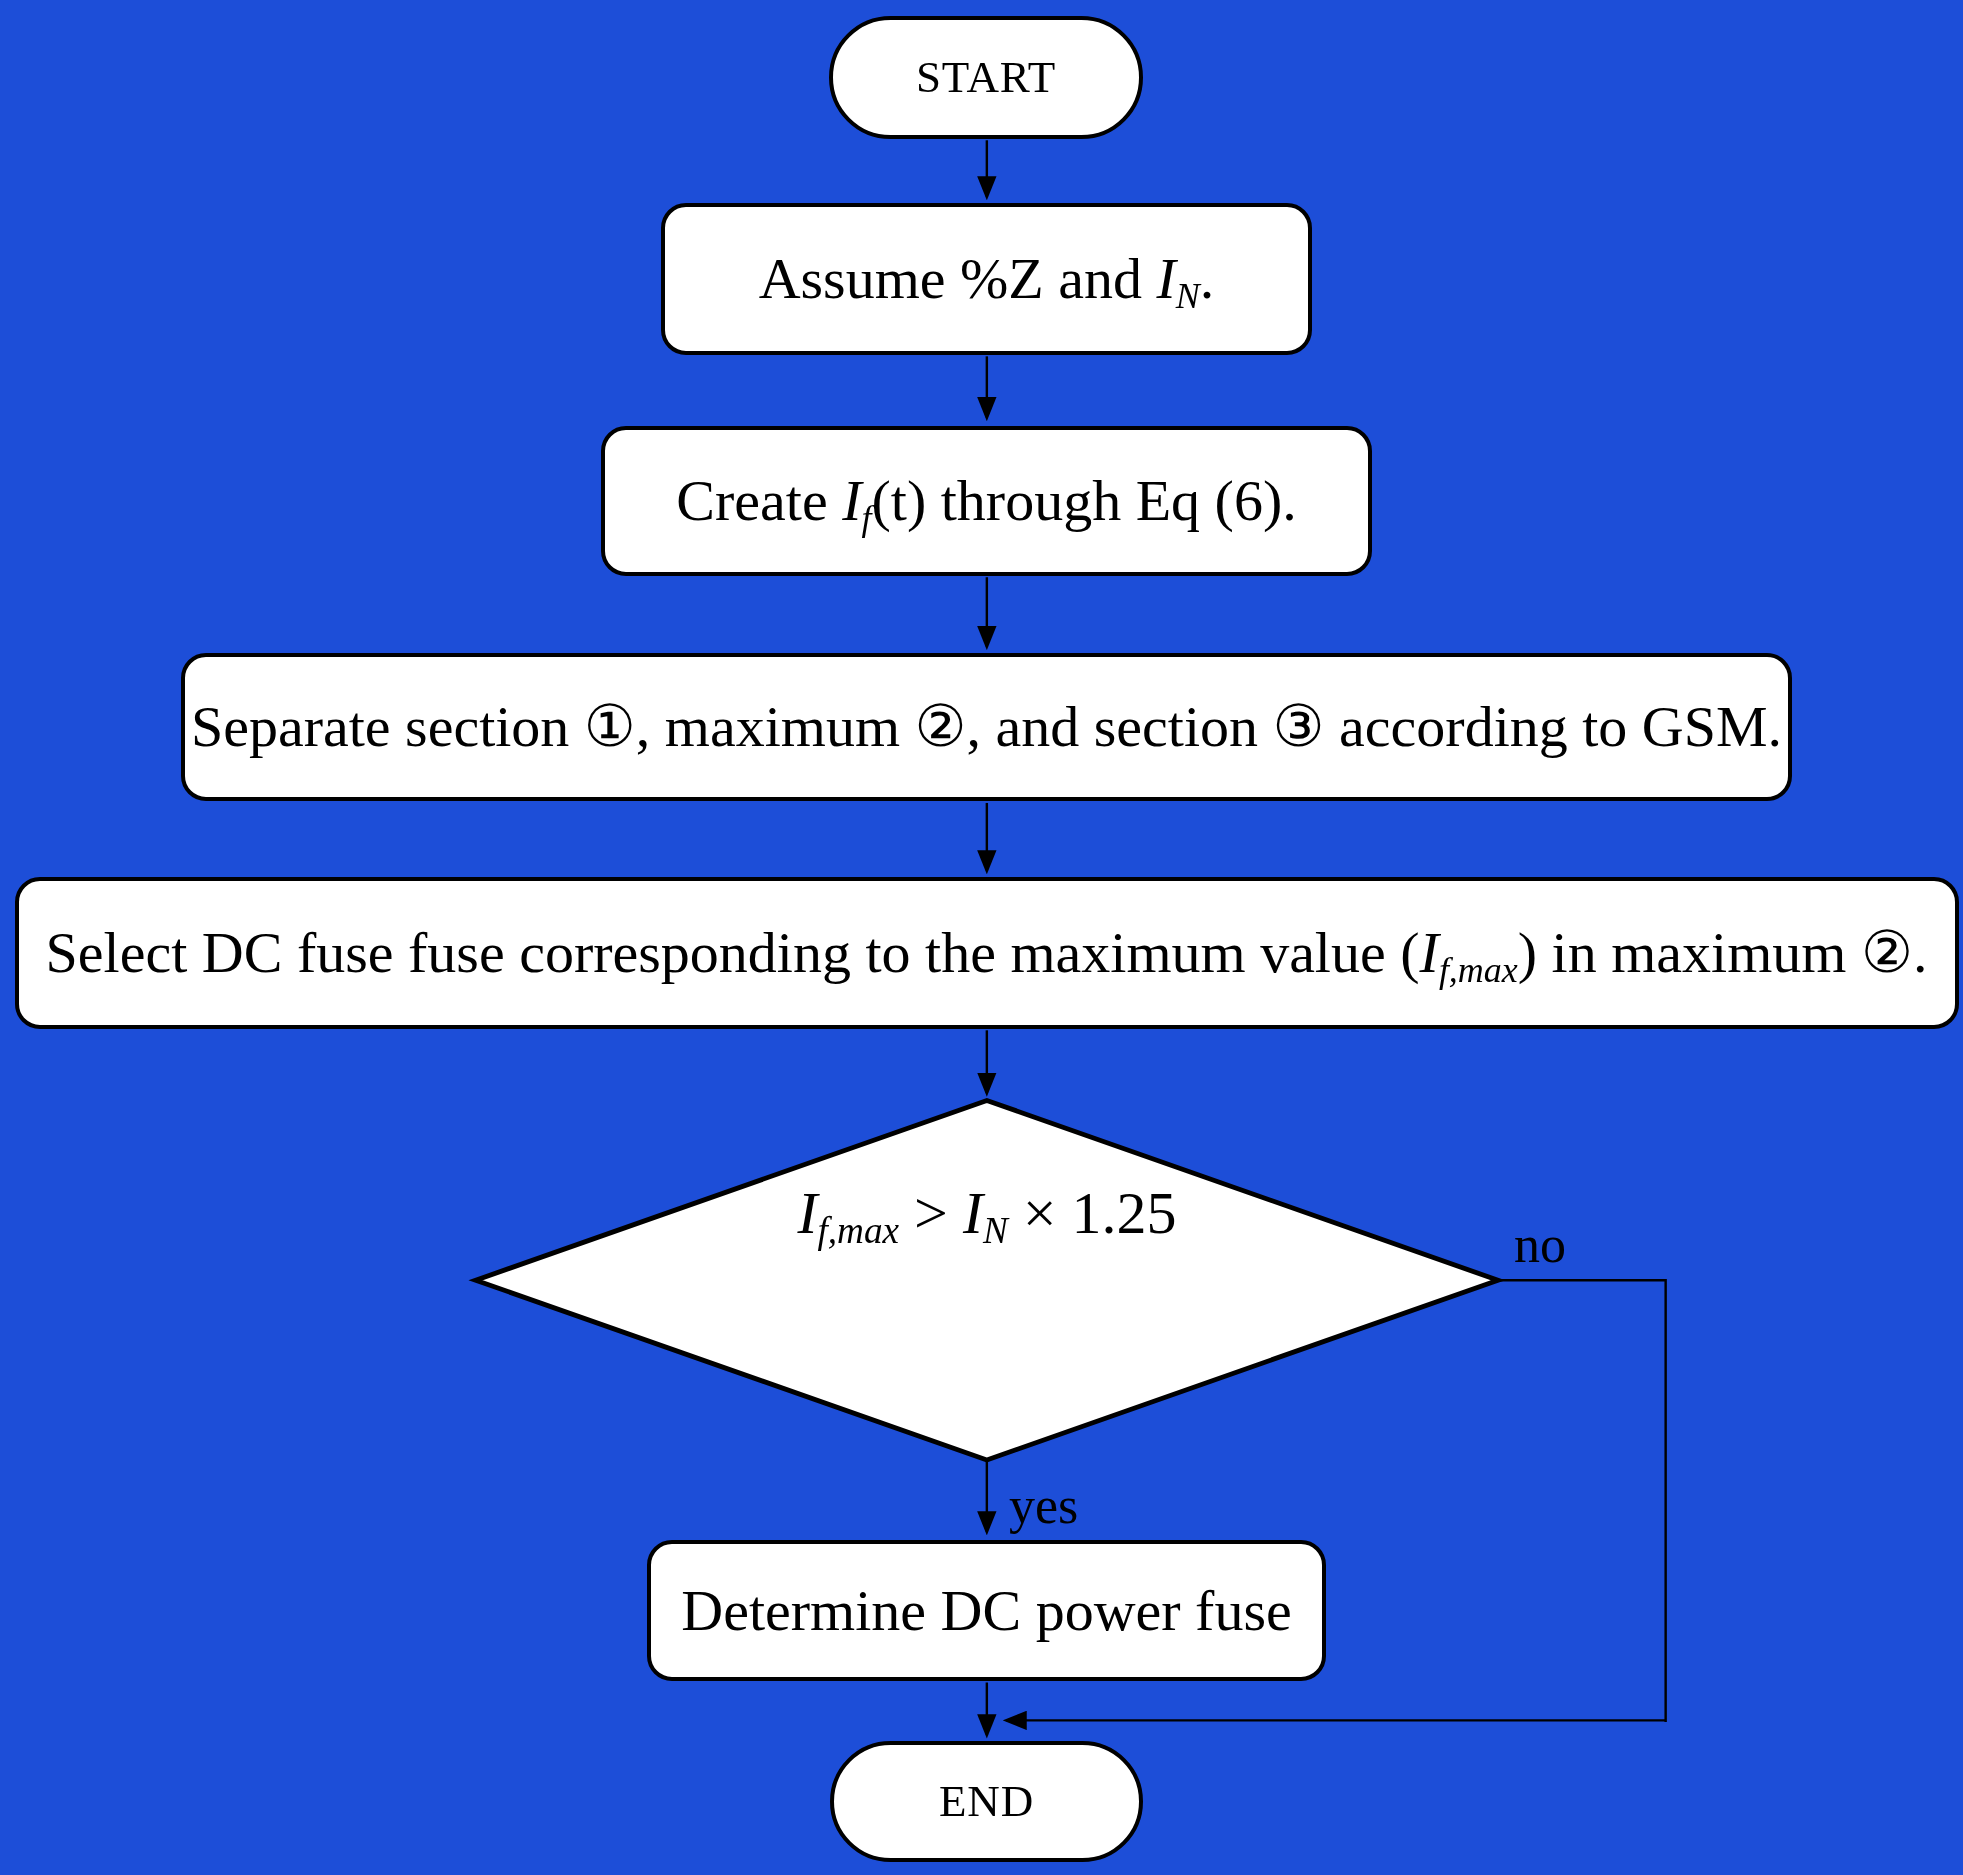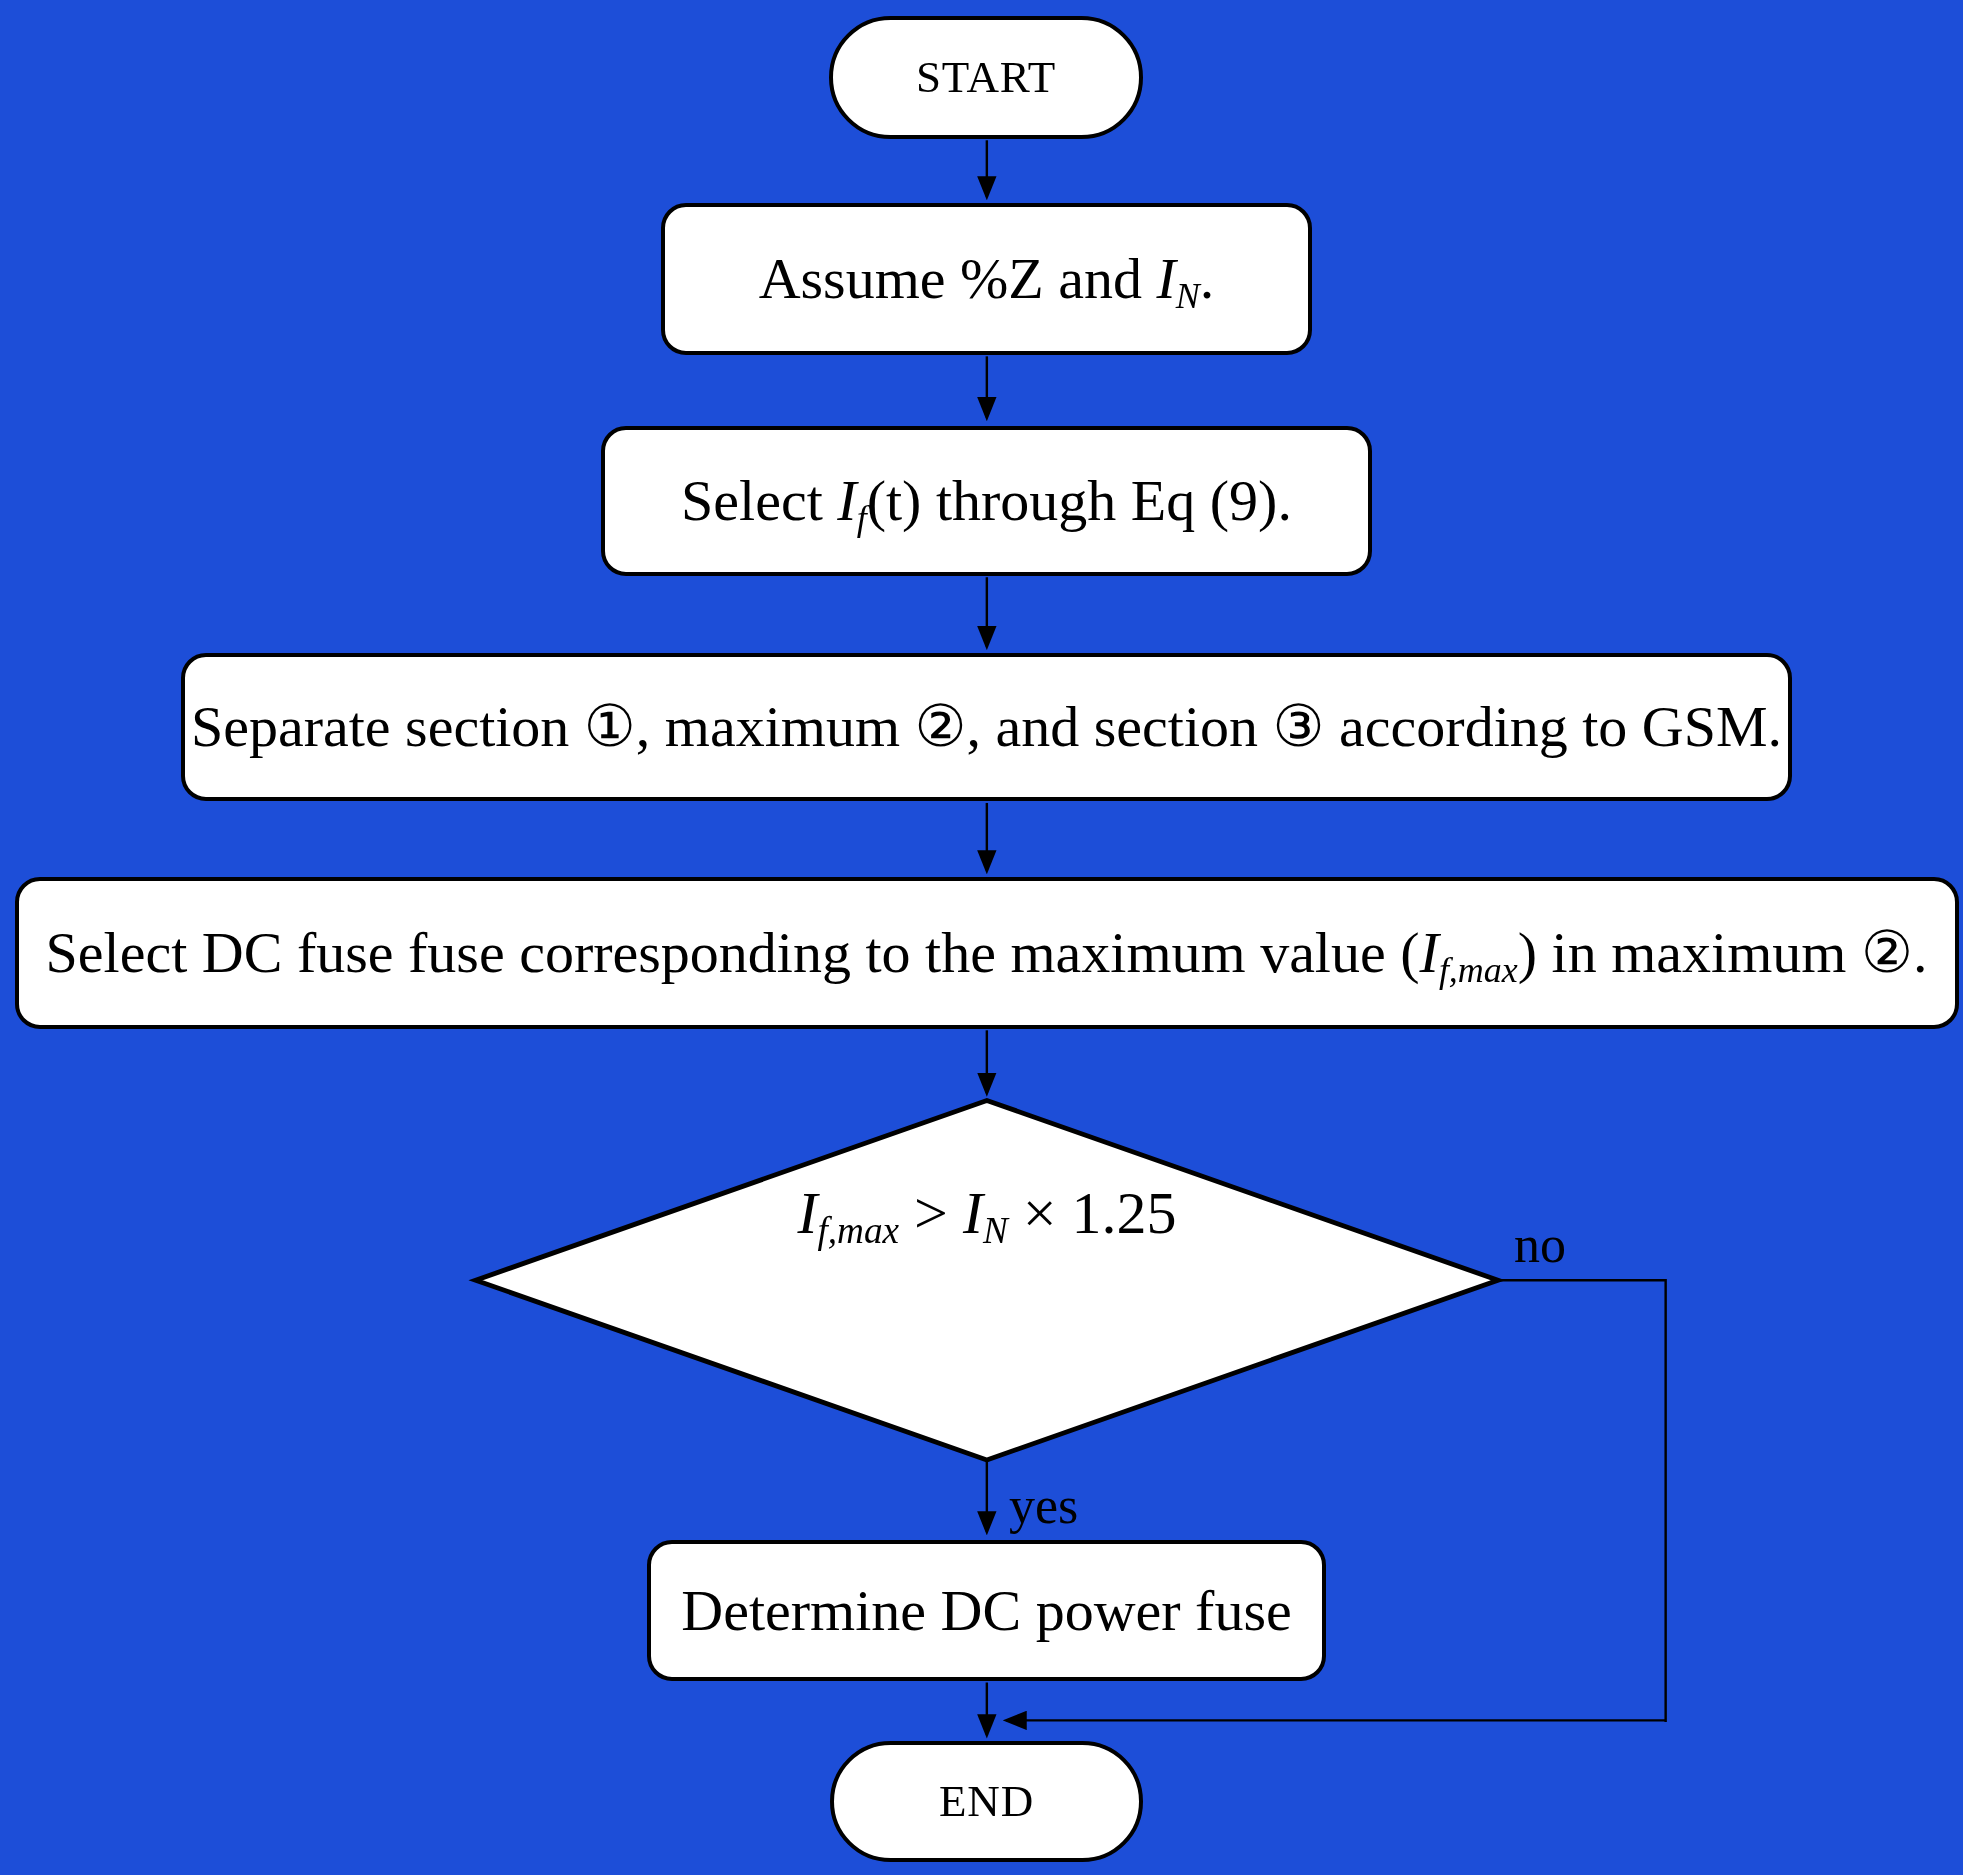--- a/index.html
+++ b/index.html
@@ -105,21 +105,21 @@
 
   <div class="shape terminator" style="left:829px; top:16px; width:314px; height:123px;">
     <span>START</span>
   </div>
 
   <div class="shape process" style="left:661px; top:203px; width:651px; height:152px;">
     <span><span>Assume %Z and </span><i>I</i><sub>N</sub><span>.</span></span>
   </div>
 
   <div class="shape process" style="left:601px; top:426px; width:771px; height:150px;">
-    <span><span>Select </span><i>I</i><sub>f</sub><span>(t) through Eq (9).</span></span>
+    <span><span>Create </span><i>I</i><sub>f</sub><span>(t) through Eq (6).</span></span>
   </div>
 
   <div class="shape process" style="left:181px; top:653px; width:1611px; height:148px;">
     <span>Separate section ①, maximum ②, and section ③ according to GSM.</span>
   </div>
 
   <div class="shape process" style="left:14.5px; top:877px; width:1944px; height:152px;">
     <span><span>Select DC fuse fuse corresponding to the maximum value (</span><i>I</i><sub>f,max</sub><span>) in maximum ②.</span></span>
   </div>
 

